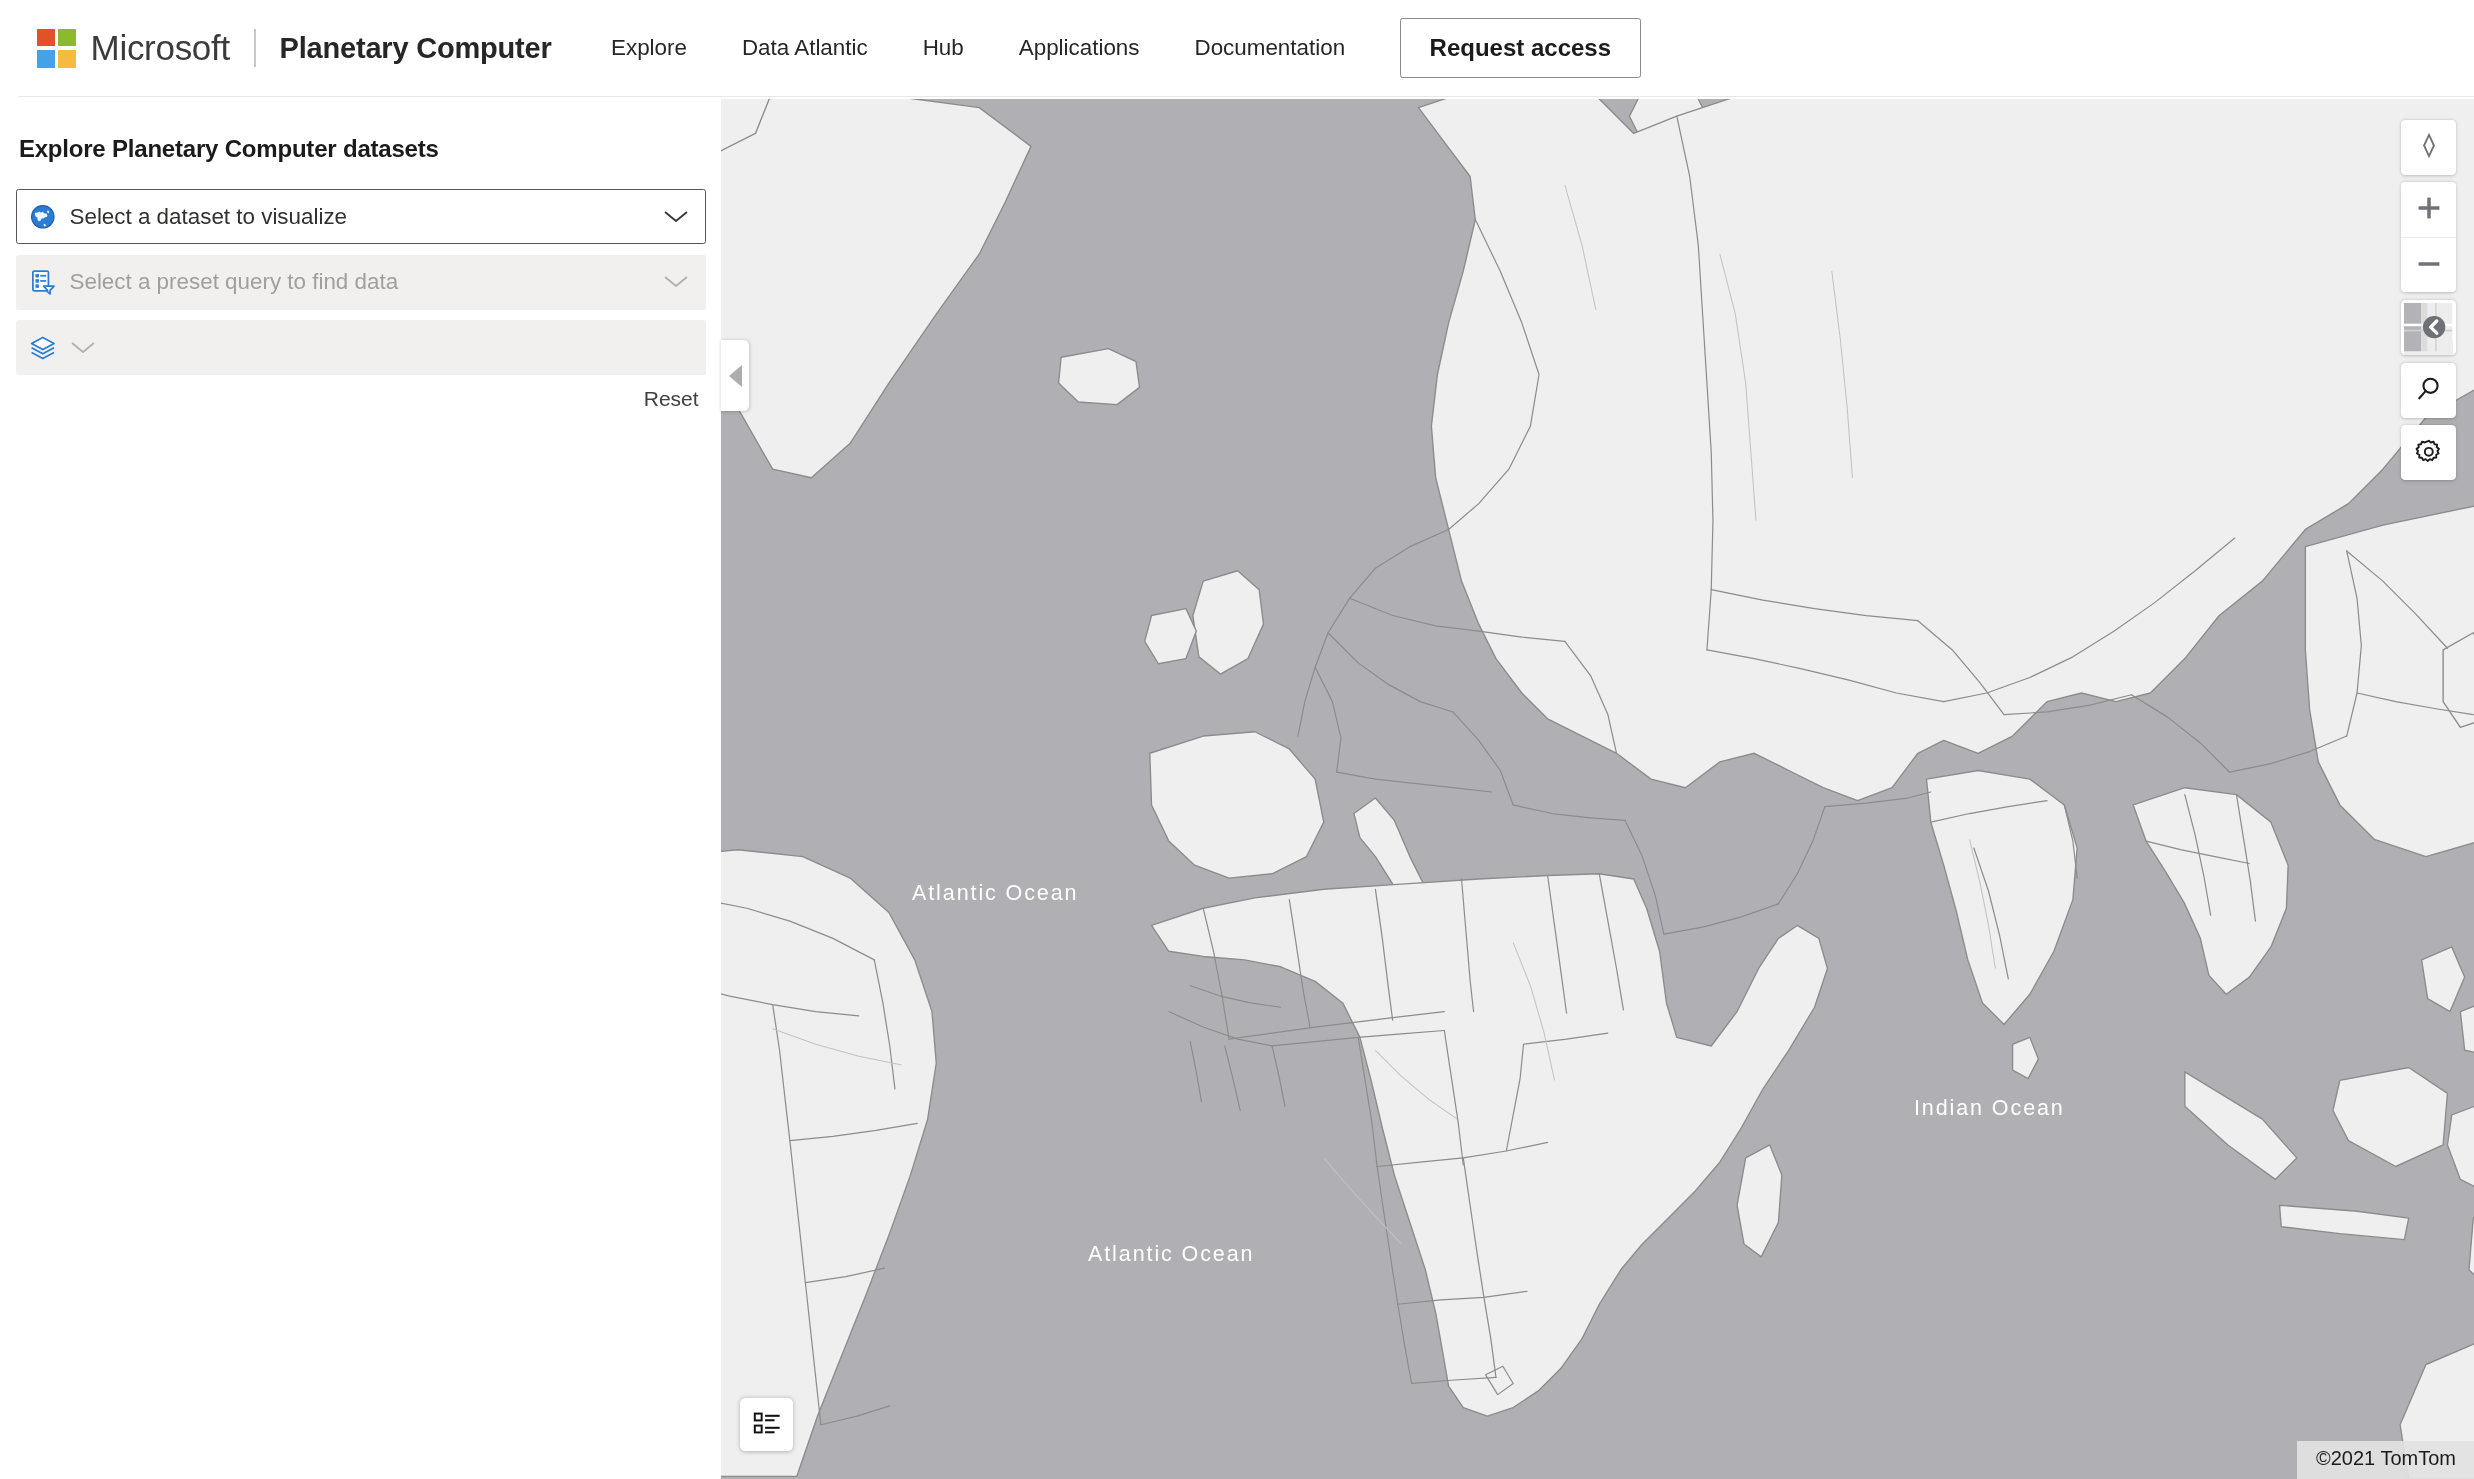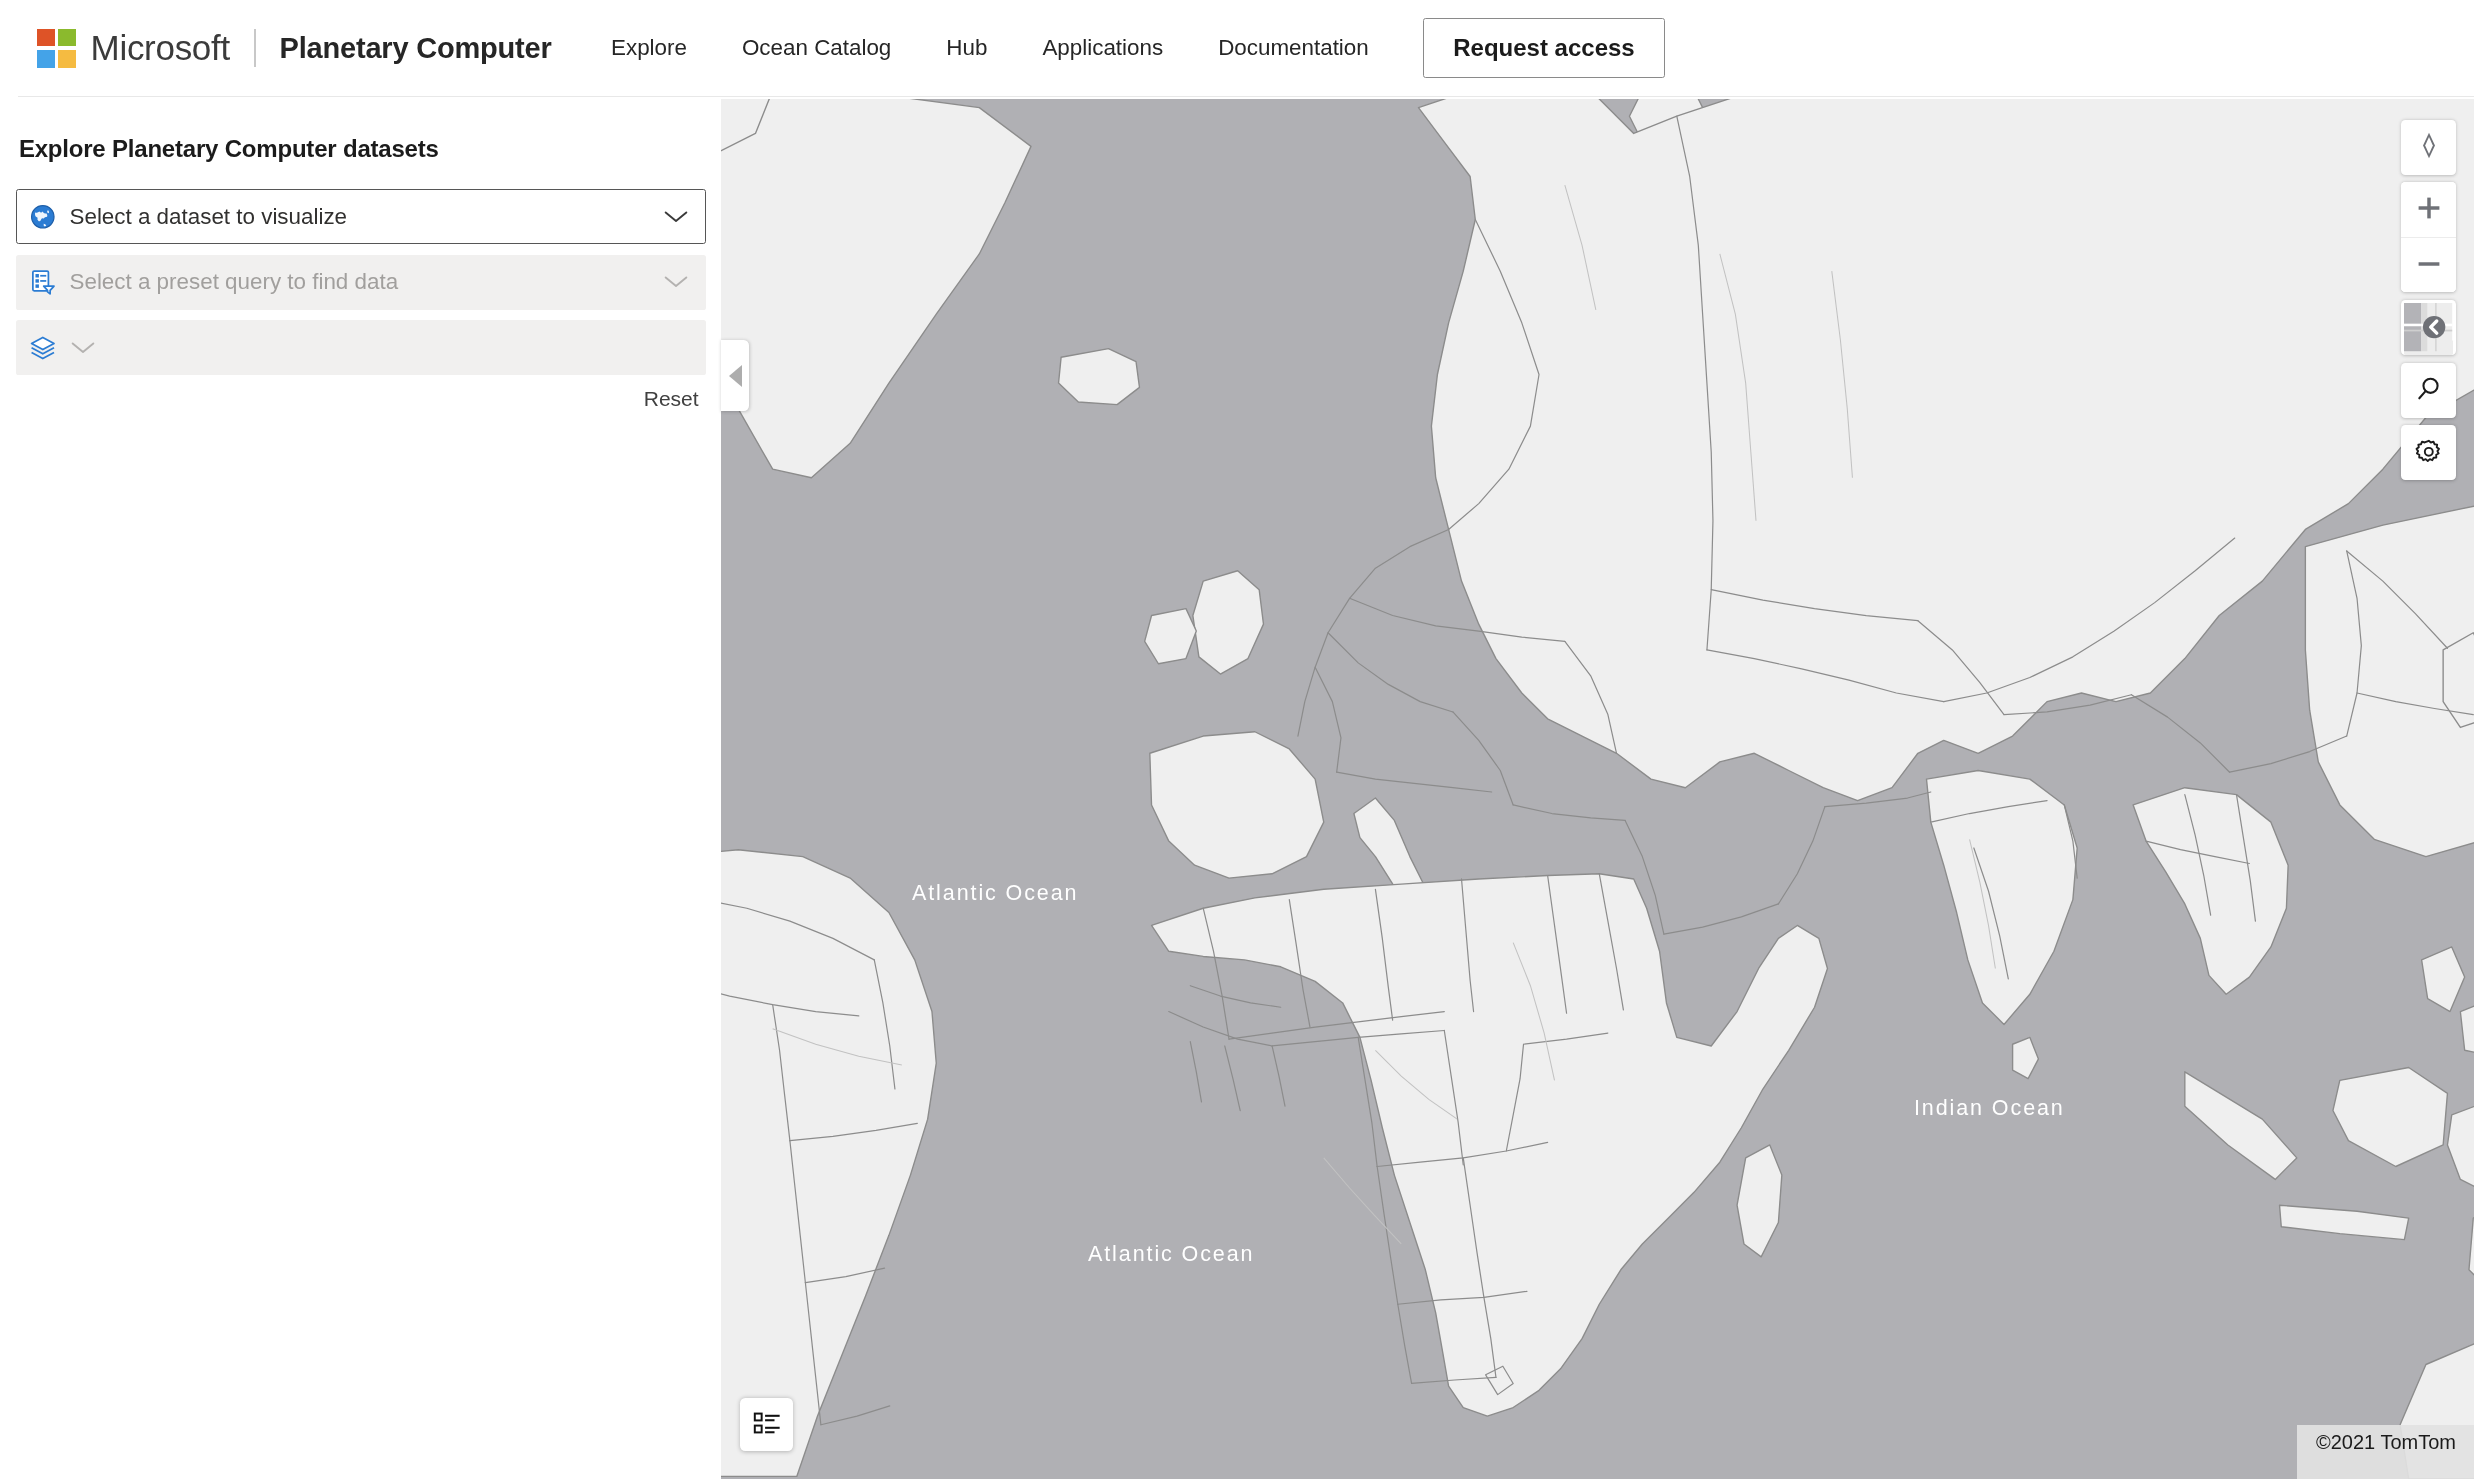--- a/index.html
+++ b/index.html
@@ -301,21 +301,21 @@
   }
 
   
   .attribution {
     position: absolute;
     right: 0;
     bottom: 0;
     background: rgba(226,226,226,0.92);
     color: #1b1b1b;
     font-size: 20px;
-    padding: 6px 19px 25px 19px;
+    padding: 6px 19px 9px 19px;
     white-space: nowrap;
     z-index: 24;
     font-family: "Liberation Sans", sans-serif;
   }
 </style>
 </head>
 <body>
 
 <header class="app-header">
   <a class="ms-logo-link">
@@ -327,21 +327,21 @@
     </span>
     <span class="ms-wordmark">Microsoft</span>
   </a>
 
   <span class="header-divider"></span>
 
   <span class="product-name">Planetary Computer</span>
 
   <nav class="main-nav">
     <a class="nav-link">Explore</a>
-    <a class="nav-link">Ocean Catalog</a>
+    <a class="nav-link">Data Atlantic</a>
     <a class="nav-link">Hub</a>
     <a class="nav-link">Applications</a>
     <a class="nav-link">Documentation</a>
   </nav>
 
   <button class="request-access-btn">Request access</button>
 </header>
 
 <aside class="sidebar">
   <h1 class="sidebar-title">Explore Planetary Computer datasets</h1>

